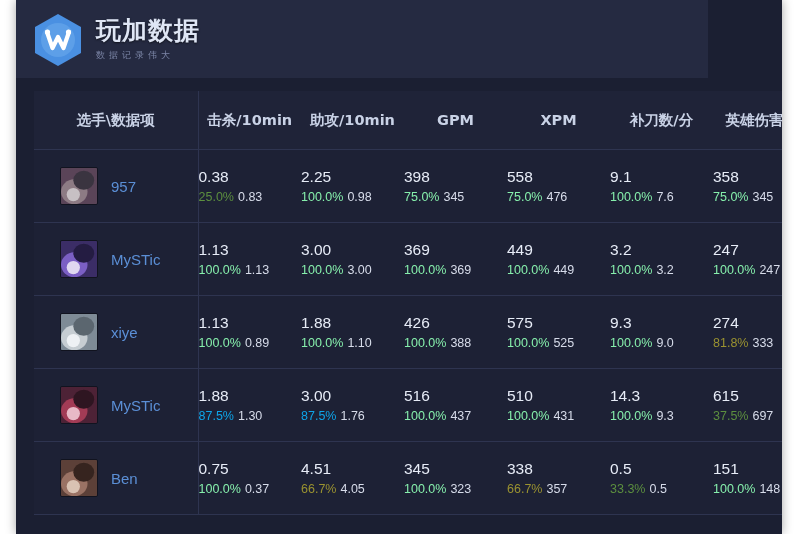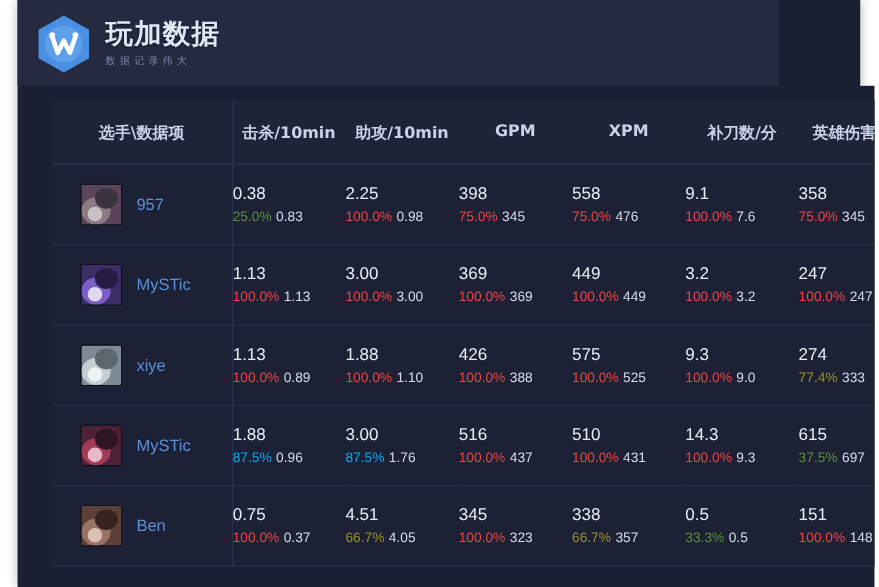--- a/index.html
+++ b/index.html
@@ -81,21 +81,21 @@
     margin-top: 4px;
     font-size: 9px;
     letter-spacing: 4px;
     color: #7b85a6;
     font-family: "DejaVu Sans", "Liberation Sans", sans-serif;
   }
 
   
   .table-area {
     position: absolute;
-    left: 29px;
+    left: 16px;
     top: 78px;
     width: 766px;
     height: 456px;
     background: #1b1f32;
     box-sizing: border-box;
     overflow: hidden;
   }
   table.stats {
     position: absolute;
     left: 18px;
@@ -168,21 +168,21 @@
     font-family: "Liberation Sans", "DejaVu Sans", sans-serif;
   }
   .val-sub {
     font-size: 12.5px;
     line-height: 1.45;
     color: #d7dcea;
     font-family: "Liberation Sans", "DejaVu Sans", sans-serif;
     white-space: nowrap;
   }
   .pct { margin-right: 4px; }
-  .pct.red    { color: #ef4444; }
+  .pct.red    { color: #86efac; }
   .pct.orange { color: #0ea5e9; }
   .pct.yellow { color: #9a9230; }
   .pct.green  { color: #5c8f3f; }
 </style>
 </head>
 <body>
 
 <div class="page-frame">
   <div class="page-shadow"></div>
 
@@ -337,41 +337,41 @@
             <td>
               <div class="val-main">575</div>
               <div class="val-sub"><span class="pct red">100.0%</span><span>525</span></div>
             </td>
             <td>
               <div class="val-main">9.3</div>
               <div class="val-sub"><span class="pct red">100.0%</span><span>9.0</span></div>
             </td>
             <td>
               <div class="val-main">274</div>
-              <div class="val-sub"><span class="pct yellow">77.4%</span><span>333</span></div>
+              <div class="val-sub"><span class="pct yellow">81.8%</span><span>333</span></div>
             </td>
           </tr>
           <tr>
             <td class="player-cell">
               <div class="player-inner">
                 <div class="avatar">
                   <svg viewBox="0 0 38 38" xmlns="http://www.w3.org/2000/svg">
                     <rect width="38" height="38" fill="#4d2236"></rect>
                     <ellipse cx="14" cy="25" rx="14" ry="13" fill="#a23b55"></ellipse>
                     <ellipse cx="24" cy="13" rx="11" ry="10" fill="#2e1521"></ellipse>
                     <ellipse cx="13" cy="28" rx="7" ry="7" fill="#e8b9c6"></ellipse>
                     <rect width="38" height="38" fill="none"></rect>
                   </svg>
                 </div>
                 <span class="player-name">MySTic</span>
               </div>
             </td>
             <td>
               <div class="val-main">1.88</div>
-              <div class="val-sub"><span class="pct orange">87.5%</span><span>0.96</span></div>
+              <div class="val-sub"><span class="pct orange">87.5%</span><span>1.30</span></div>
             </td>
             <td>
               <div class="val-main">3.00</div>
               <div class="val-sub"><span class="pct orange">87.5%</span><span>1.76</span></div>
             </td>
             <td>
               <div class="val-main">516</div>
               <div class="val-sub"><span class="pct red">100.0%</span><span>437</span></div>
             </td>
             <td>

